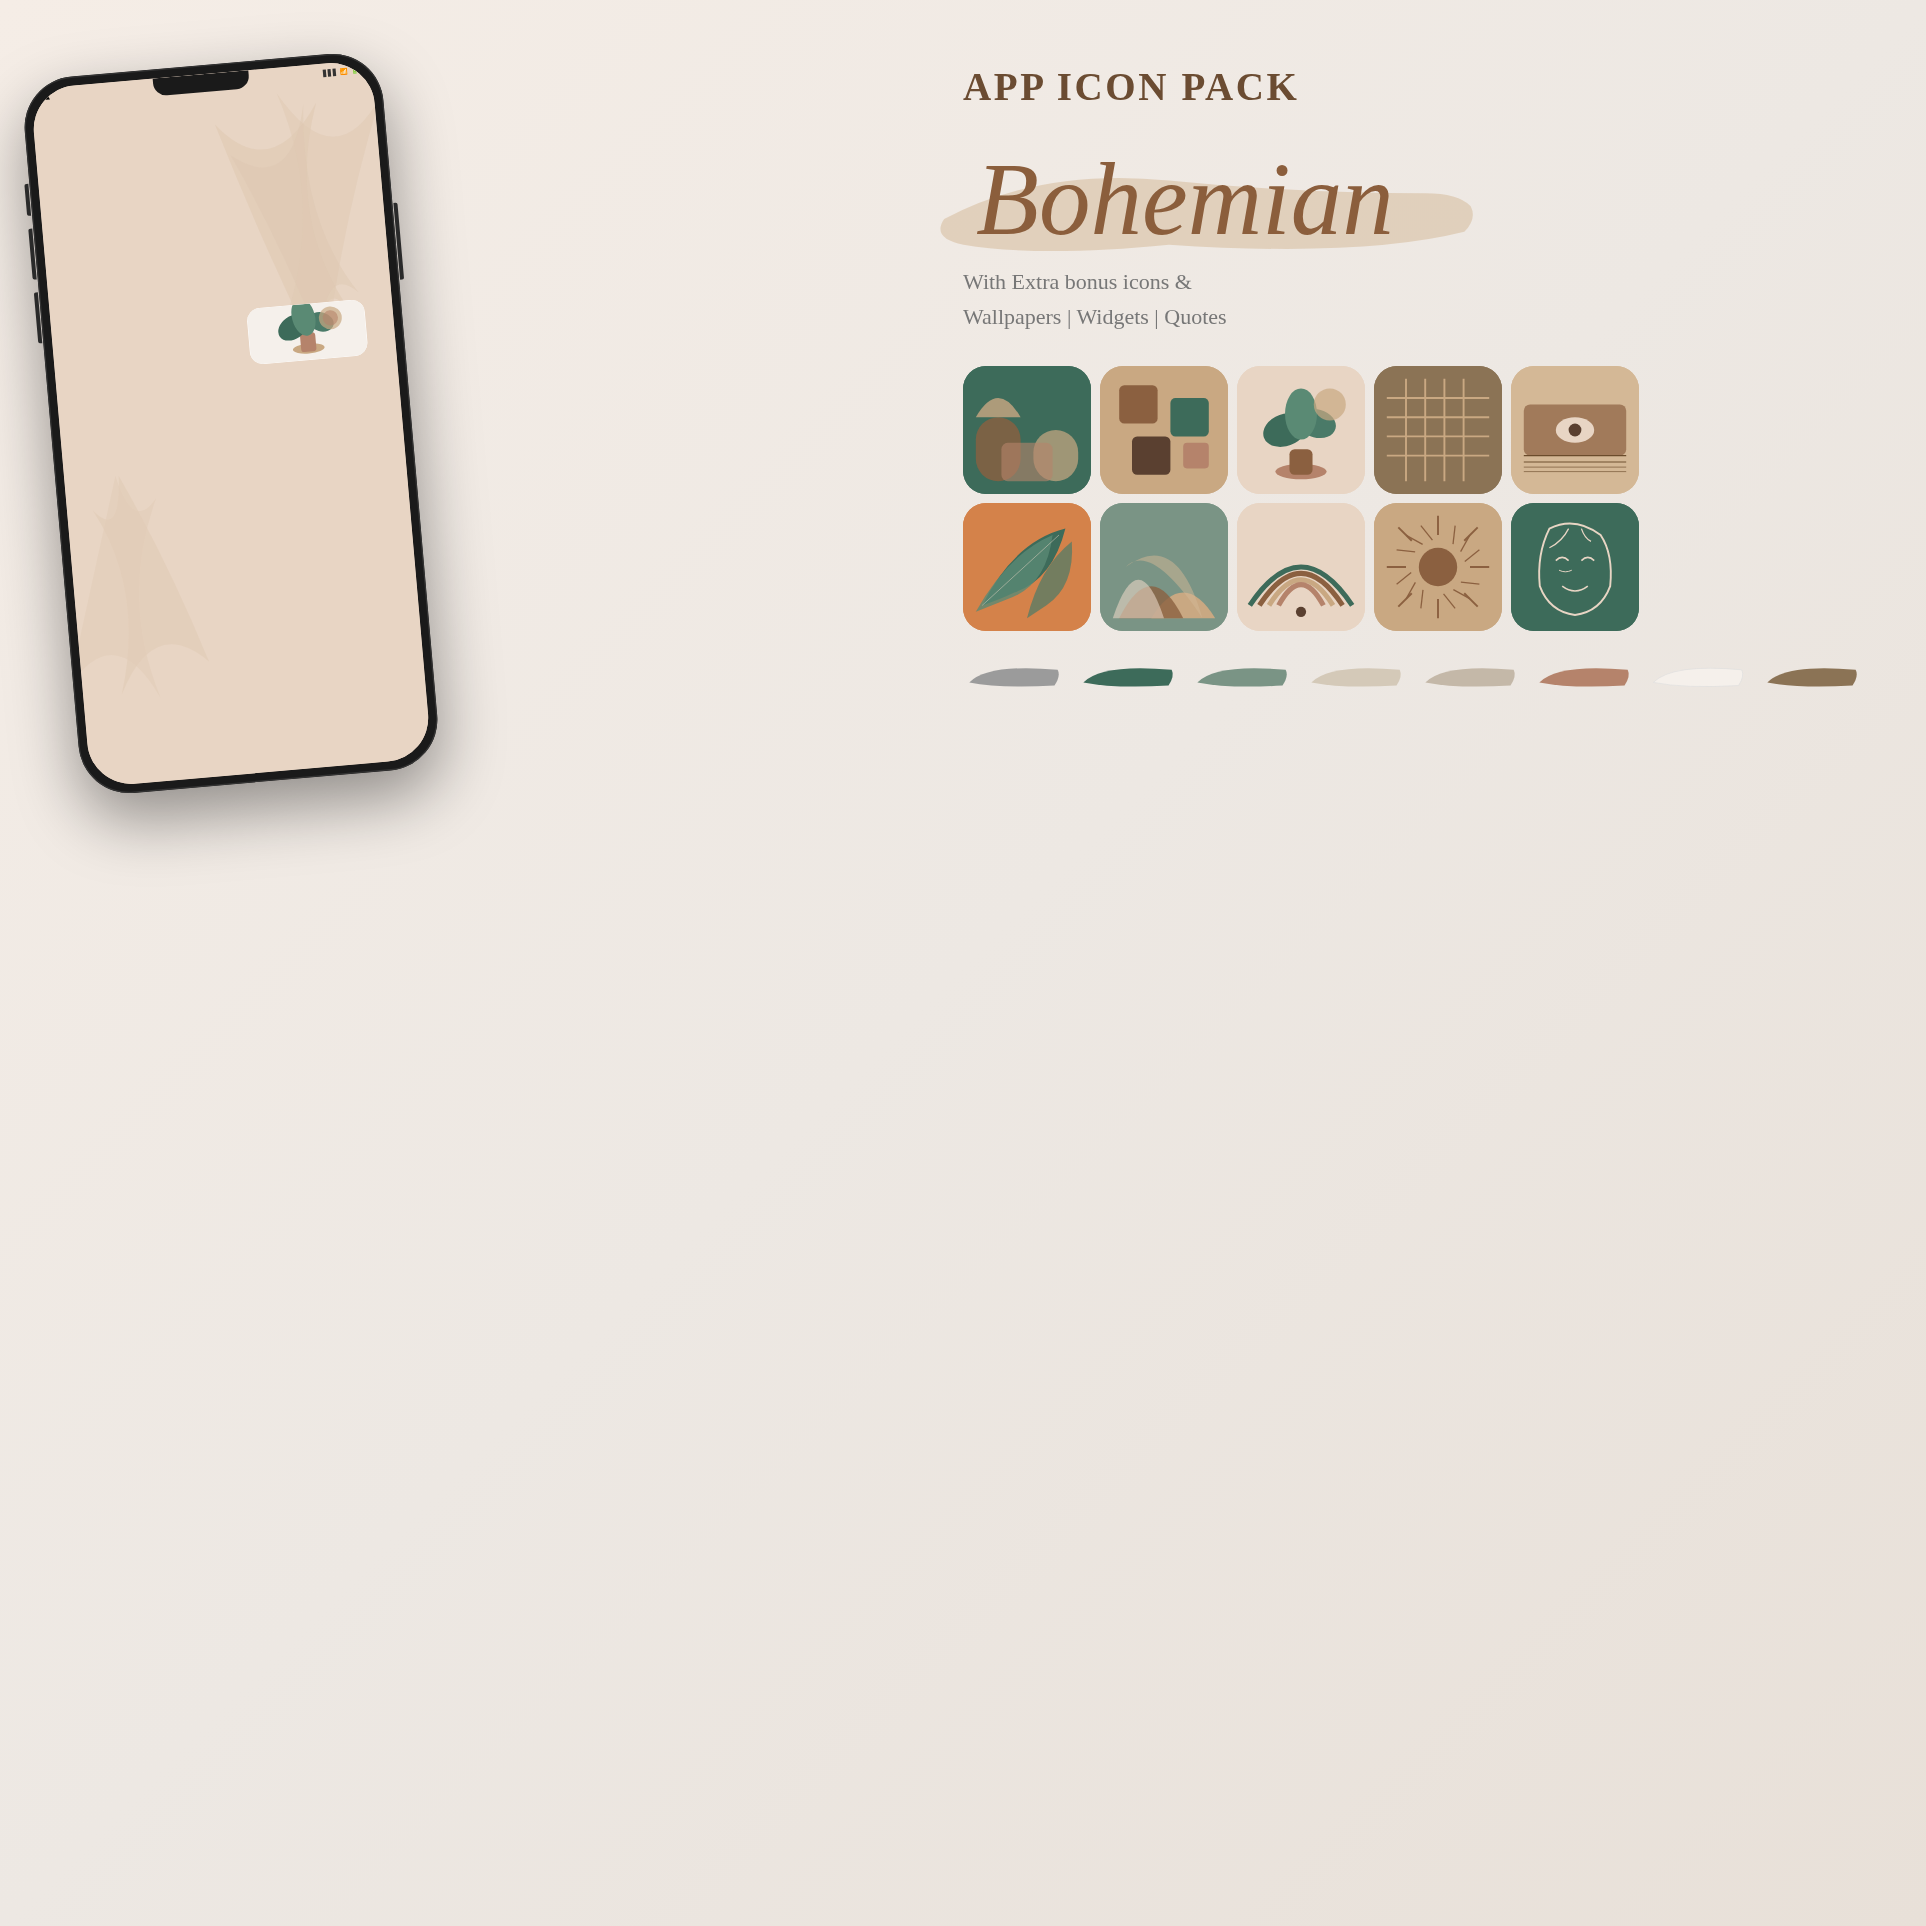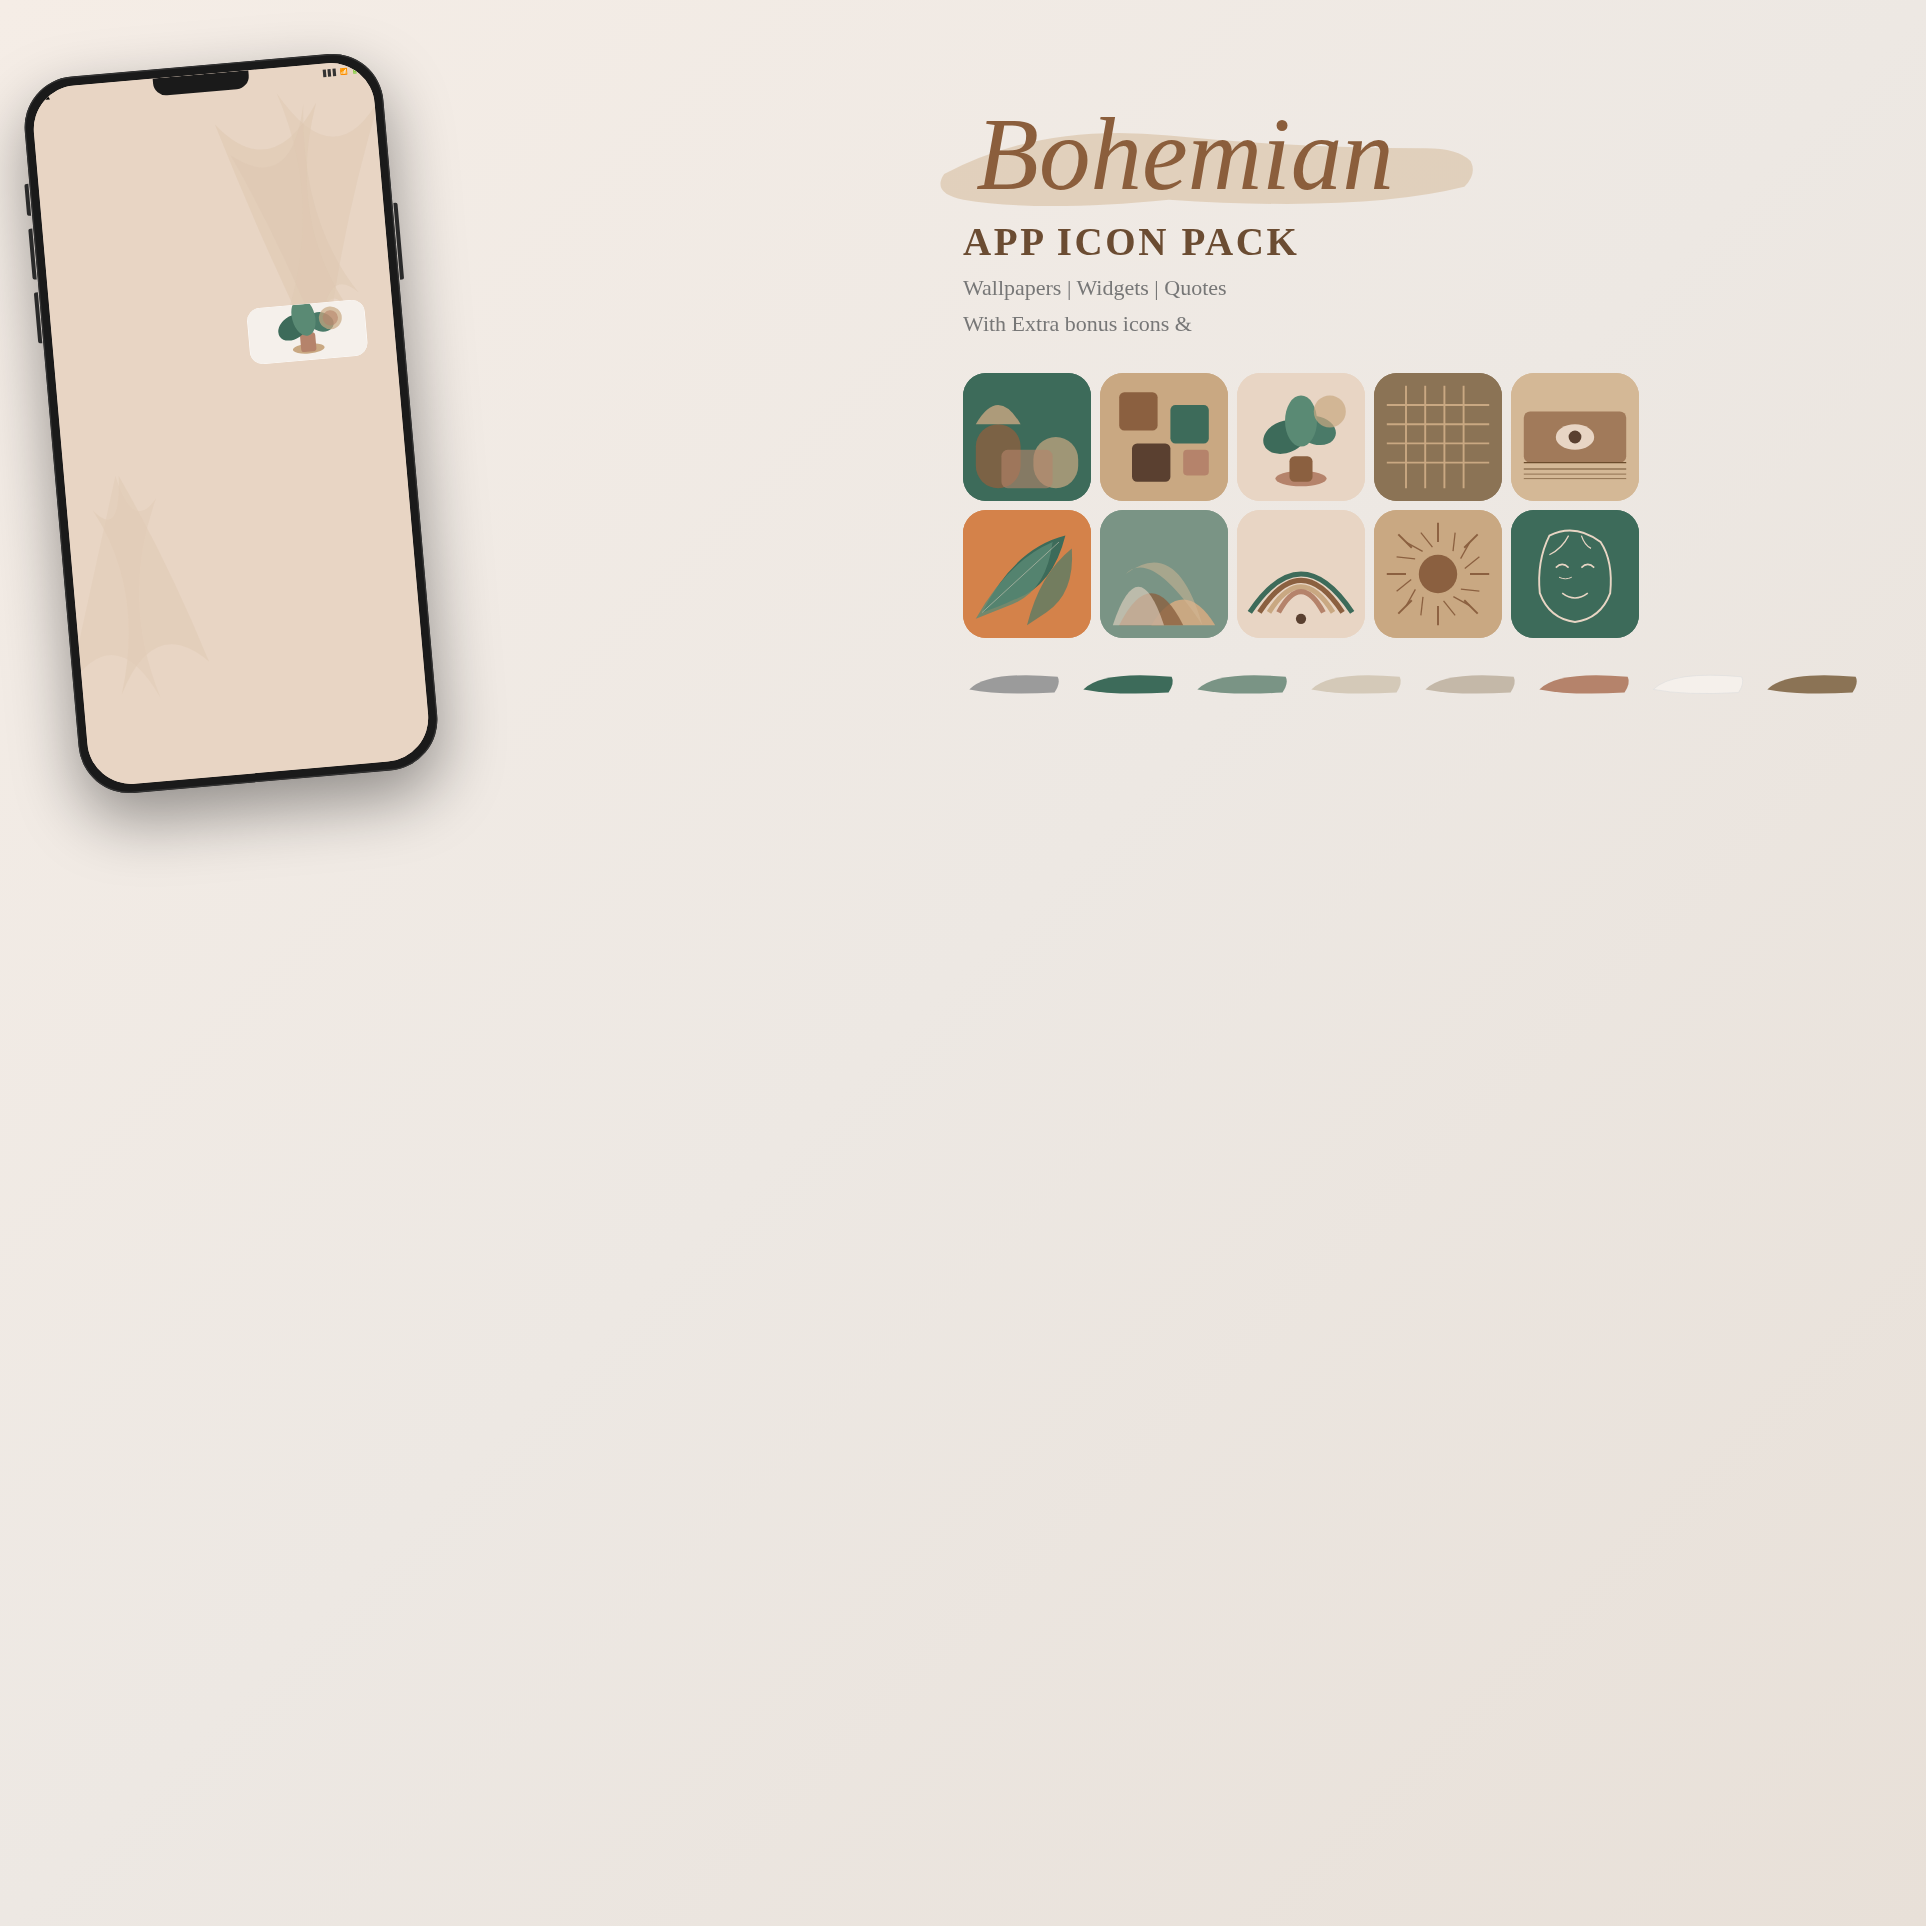--- a/index.html
+++ b/index.html
@@ -561,33 +561,33 @@
           </svg>
         </div>
       </div>
 
     </div>
   </div>
 </div>
 
 <div class="right-content">
 
+  <div style="font-size:39px; font-weight:900; color:#6b4c32; letter-spacing:2.6px; margin-bottom:6.4px;">APP ICON PACK</div>
+
   <div style="position:relative; margin-bottom:13px; margin-top:39px;">
     <svg style="position:absolute; top:-19px; left:-51px; width:578px; height:180px; opacity:0.5;" viewBox="0 0 900 280">
       <path d="M50 140 Q200 60 400 80 Q600 100 800 100 Q850 100 870 120 Q880 140 860 160 Q700 200 400 180 Q200 200 80 180 Q30 170 50 140Z" fill="#d4b896"></path>
     </svg>
     <div style="font-family:Georgia, serif; font-size:103px; color:#8b5e3c; font-style:italic; font-weight:normal; position:relative; z-index:2; line-height:1; padding-left:13px;">Bohemian</div>
   </div>
 
-  <div style="font-size:39px; font-weight:900; color:#6b4c32; letter-spacing:2.6px; margin-bottom:6.4px;">APP ICON PACK</div>
-
 
   <div style="font-size:22px; color:#777; line-height:1.6;">
+    <div>With Extra bonus icons &amp;</div>
     <div>Wallpapers | Widgets | Quotes</div>
-    <div>With Extra bonus icons &amp;</div>
   </div>
 
   <div class="icon-showcase" style="margin-top:32px;">
 
     <div class="showcase-icon" style="background:#3d6b5a;">
       <svg width="128" height="128" viewBox="0 0 200 200">
         <rect width="200" height="200" fill="#3d6b5a"></rect>
 
         <rect x="20" y="80" width="70" height="100" rx="35" fill="#8b6040" opacity="0.8"></rect>
         <rect x="110" y="100" width="70" height="80" rx="35" fill="#c9a882" opacity="0.7"></rect>

